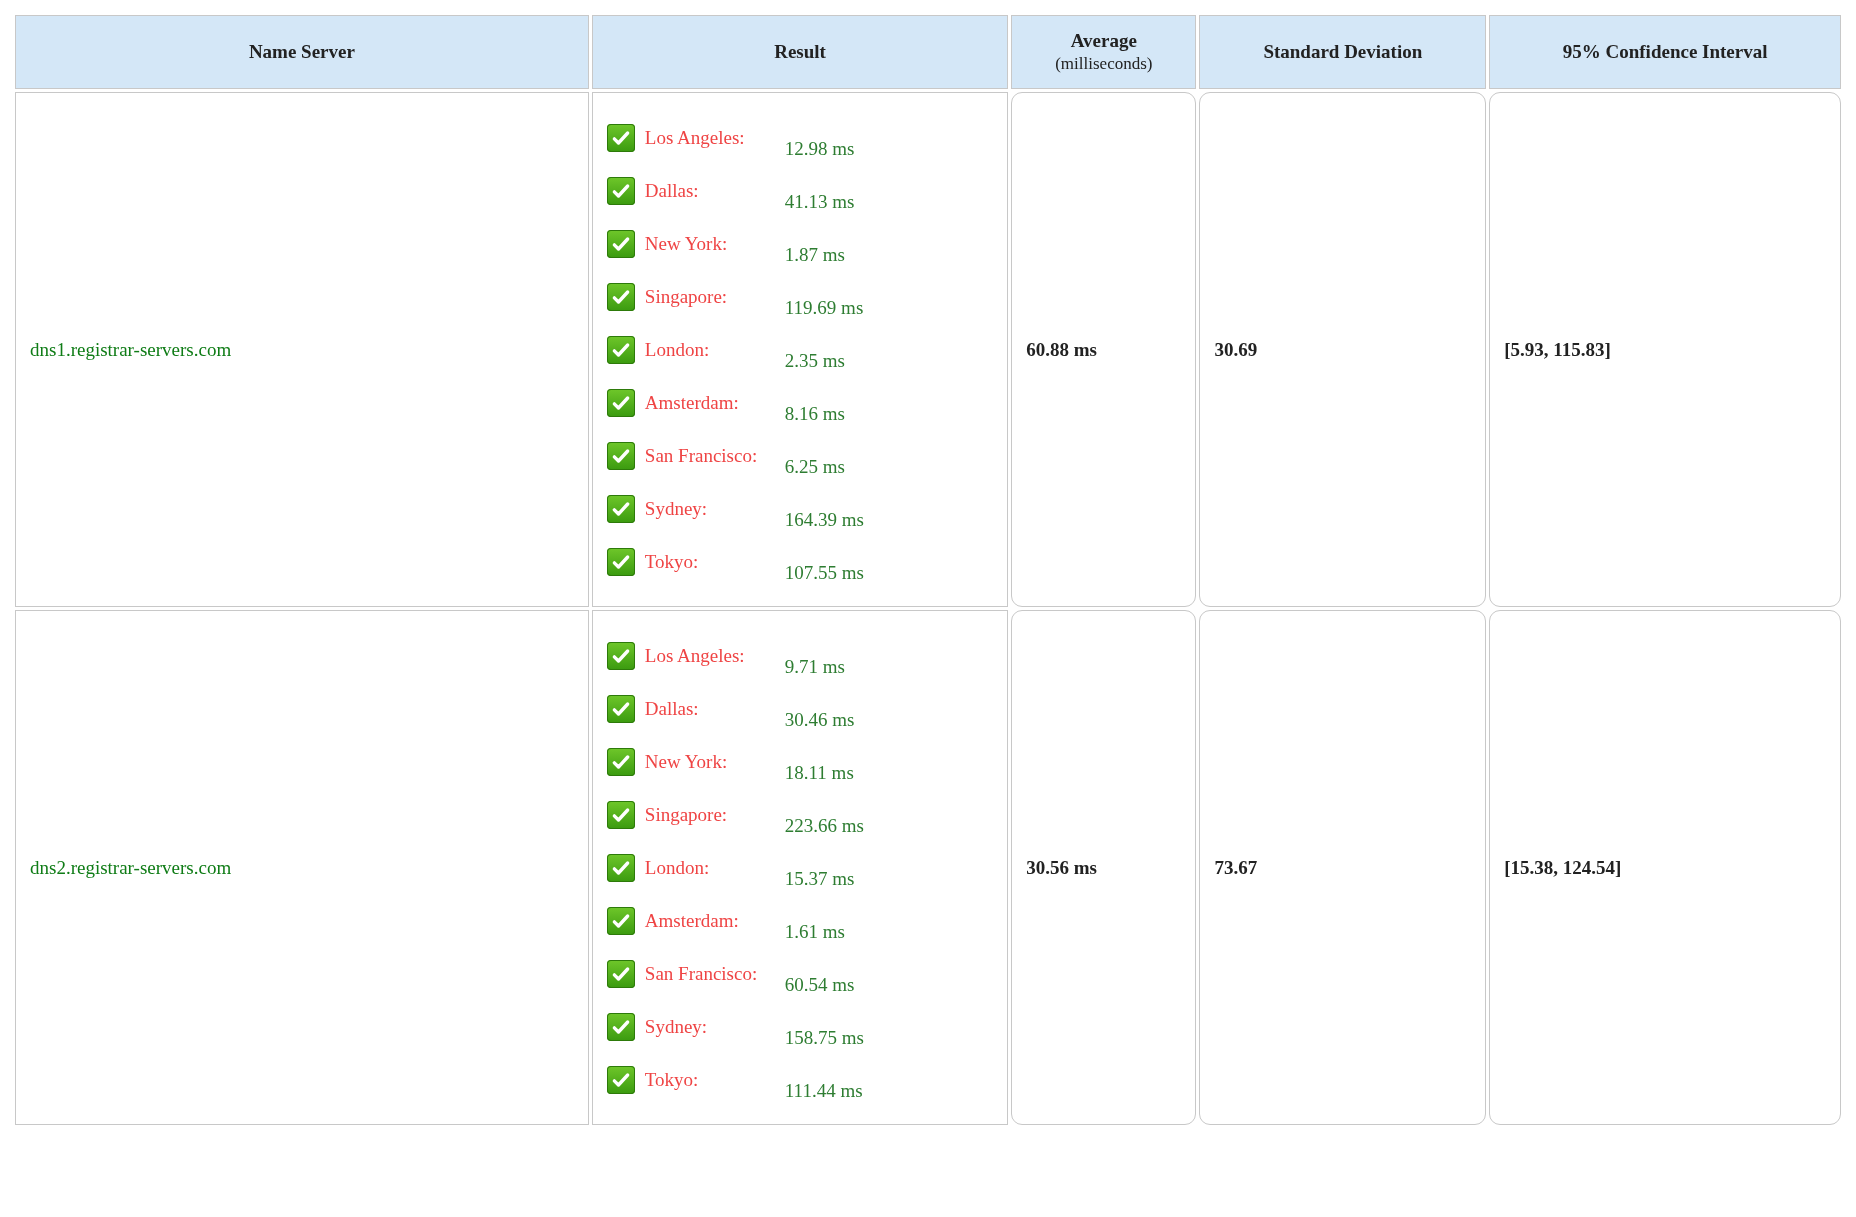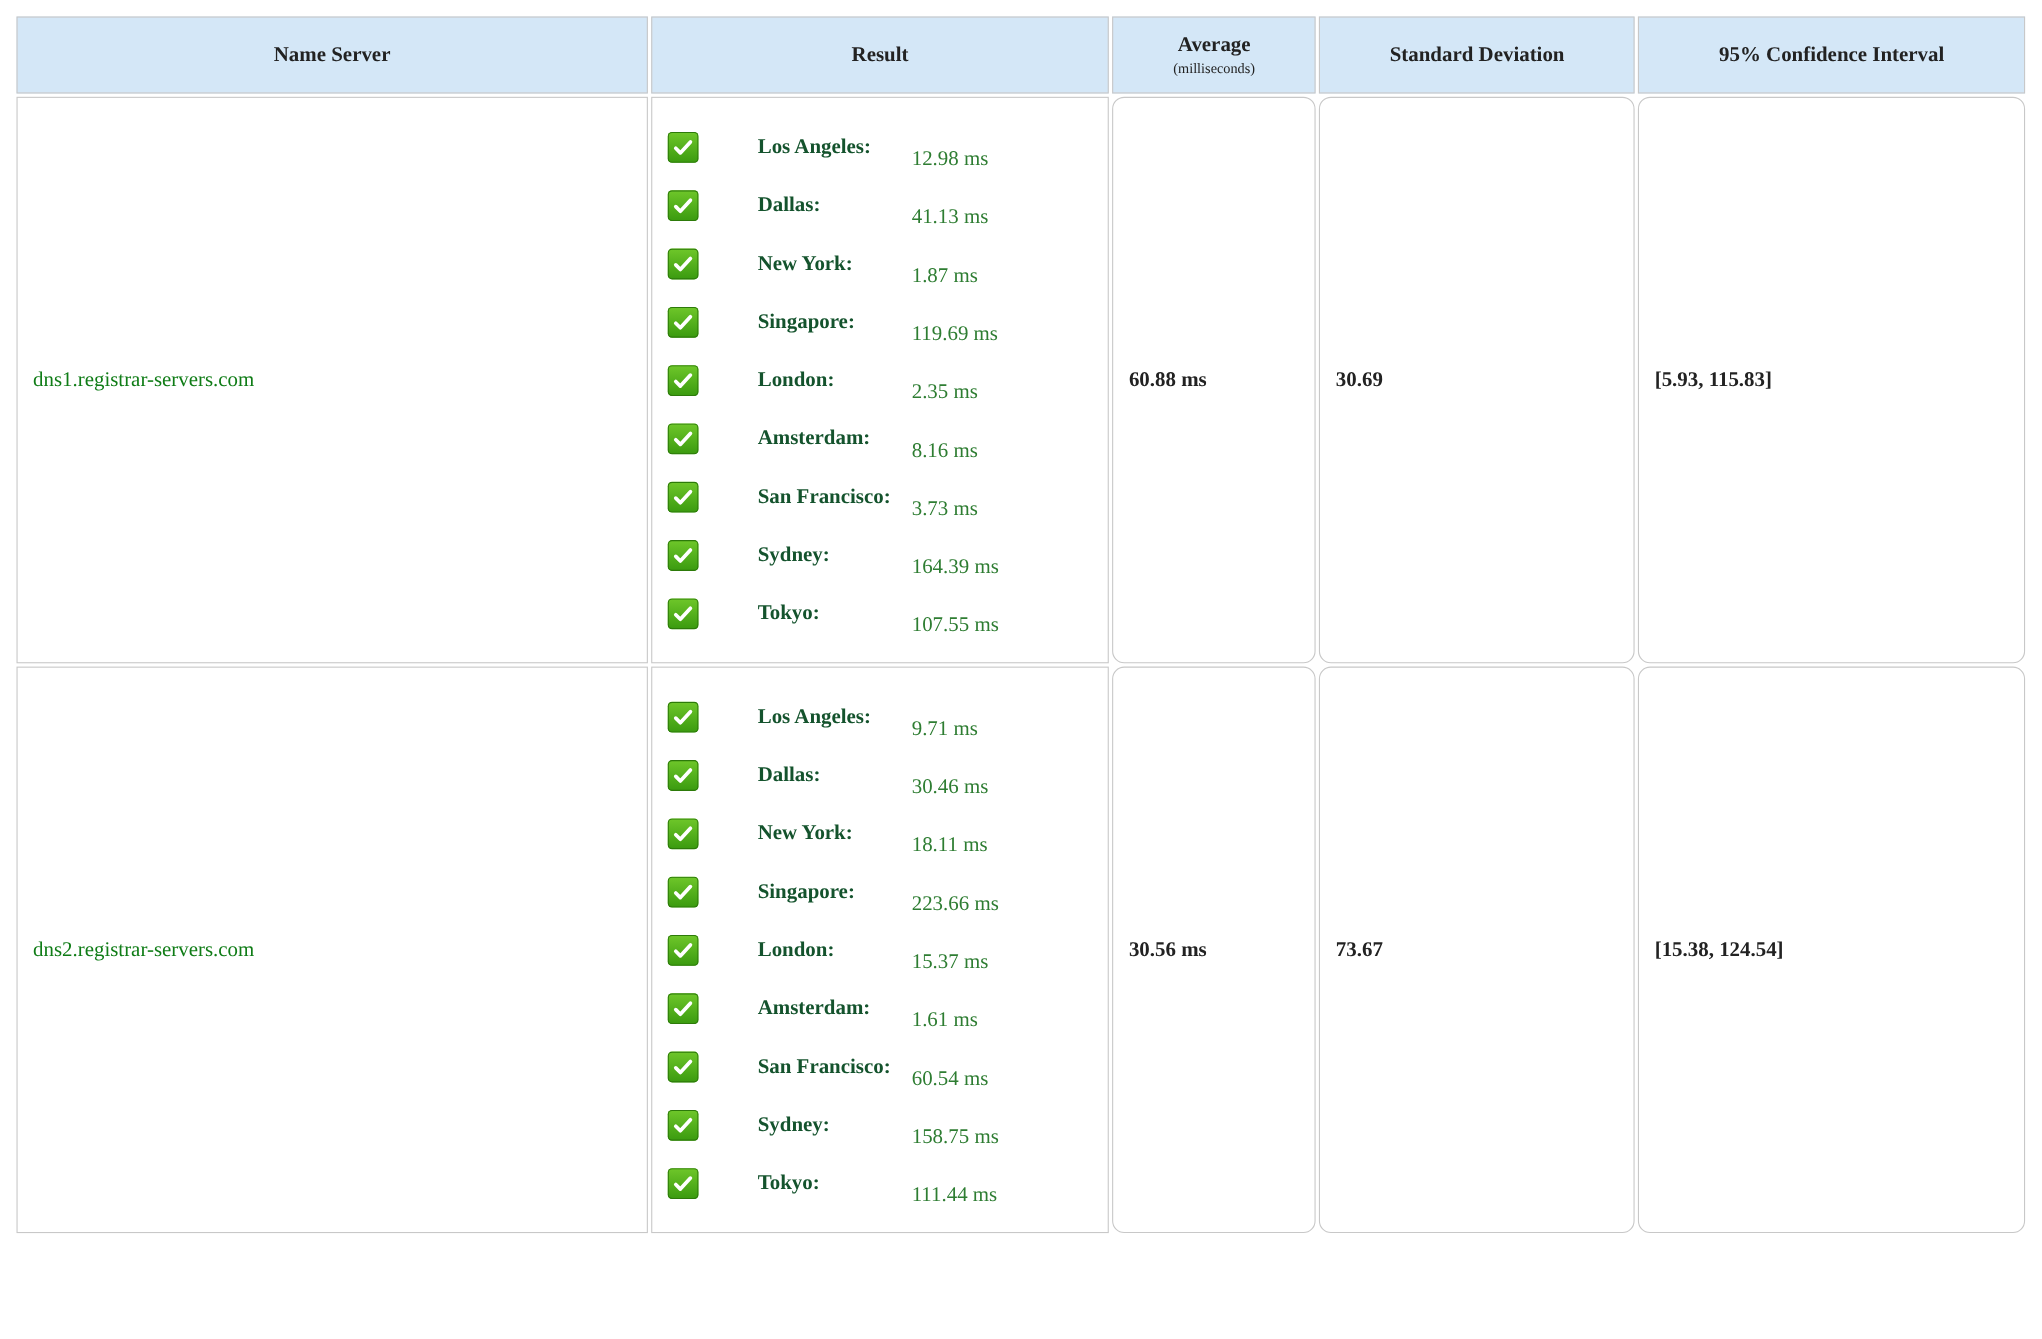--- a/index.html
+++ b/index.html
@@ -29,21 +29,21 @@
     border:1px solid var(--border);
     padding:14px 10px;
     font-weight:bold;
     text-align:center;
     vertical-align:middle;
     font-size:19px;
   }
   table.main th .sub{
     display:block;
     font-weight:normal;
-    font-size:13px;
+    font-size:17px;
     margin-top:2px;
   }
   table.main td{
     border:1px solid var(--border);
     padding:18px 14px;
     vertical-align:middle;
     font-size:19px;
   }
   td.ns{
     color:var(--green);
@@ -71,25 +71,24 @@
     background:linear-gradient(#6fc72a,#3a9a0f);
     border-radius:4px;
     display:inline-flex;
     align-items:center;justify-content:center;
     flex:0 0 28px;
     margin-right:10px;
     box-shadow:inset 0 0 0 1px #2d7a0a;
   }
   .check svg{width:20px;height:20px;}
   .loc-name{
-    font-weight:bold;
-    color:#14532d;
+    font-weight:normal;
+    color:#ef4444;
     flex:0 0 140px;
     white-space:nowrap;
-    margin-left:44px;
   }
   .loc-val{
     color:var(--value-green);
     white-space:nowrap;
     margin-top:23px;
   }
   col.c1{width:31%;}
   col.c2{width:22.5%;}
   col.c3{width:10%;}
   col.c4{width:15.5%;}
@@ -176,21 +175,21 @@
             <span class="loc-name">Amsterdam:</span>
             <span class="loc-val">8.16 ms</span>
           </div>
           <div class="loc-row">
             <span class="check">
               <svg viewBox="0 0 24 24" fill="none" stroke="#fff" stroke-width="4" stroke-linecap="round" stroke-linejoin="round">
                 <polyline points="4 13 9 18 20 6"></polyline>
               </svg>
             </span>
             <span class="loc-name">San Francisco:</span>
-            <span class="loc-val">3.73 ms</span>
+            <span class="loc-val">6.25 ms</span>
           </div>
           <div class="loc-row">
             <span class="check">
               <svg viewBox="0 0 24 24" fill="none" stroke="#fff" stroke-width="4" stroke-linecap="round" stroke-linejoin="round">
                 <polyline points="4 13 9 18 20 6"></polyline>
               </svg>
             </span>
             <span class="loc-name">Sydney:</span>
             <span class="loc-val">164.39 ms</span>
           </div>

